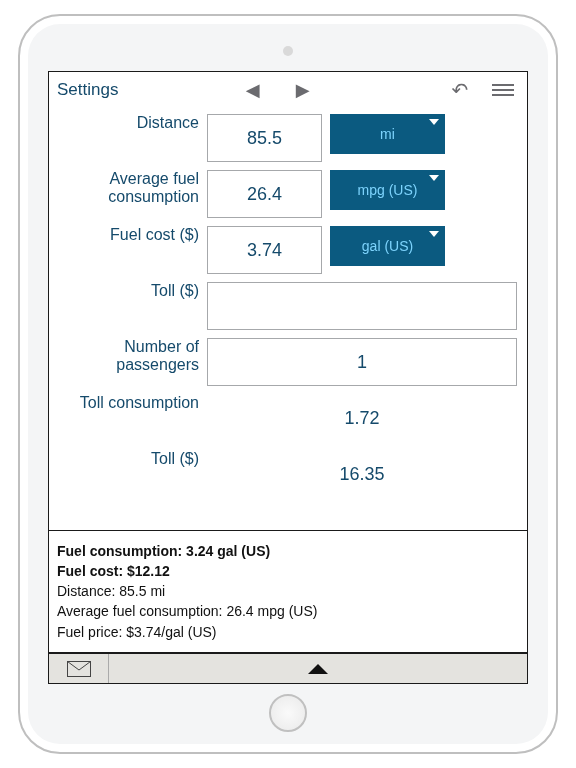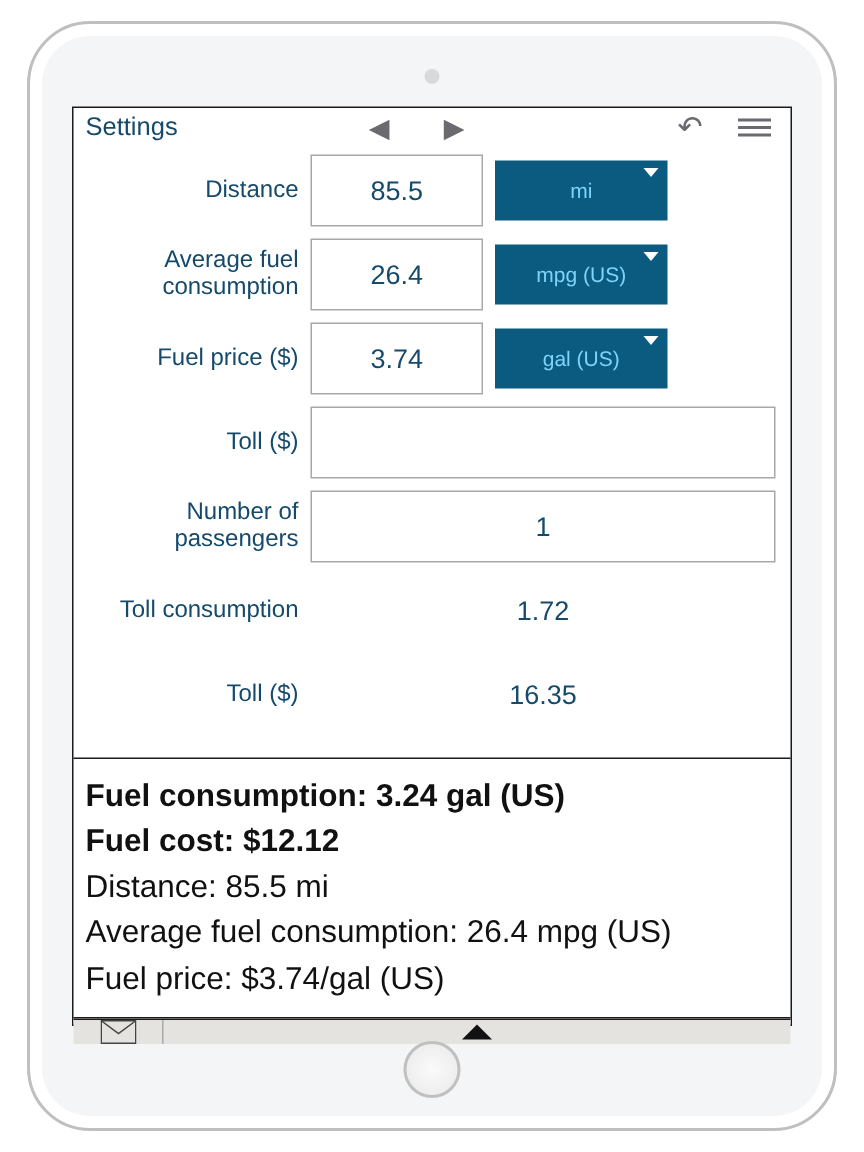--- a/index.html
+++ b/index.html
@@ -73,21 +73,20 @@
   align-items: center; justify-content: center;
 }
 .menu span { display:block; width:22px; height:2px; background:#6b6b6f; }
 
 
 .form {
   padding: 6px 10px 10px 10px;
 }
 .row {
   display: flex;
-  align-items: center;
   margin-bottom: 8px;
   gap: 8px;
 }
 .label {
   flex: 0 0 140px;
   text-align: right;
   color: #154a6b;
   font-size: 16px;
   line-height: 1.15;
 }
@@ -121,21 +120,21 @@
   border-right: 5px solid transparent;
   border-top: 6px solid #fff;
 }
 
 
 .summary {
   border-top: 1px solid #1a1a1a;
   border-bottom: 1px solid #1a1a1a;
   padding: 10px 8px;
   margin-top: auto;
-  font-size: 21px;
+  font-size: 14px;
   line-height: 1.45;
   color: #111;
 }
 .summary .bold { font-weight: 700; }
 
 
 .bottombar {
   height: 30px;
   background: #e4e3df;
   border-top: 1px solid #1a1a1a;
@@ -190,21 +189,21 @@
         <div class="unit">mi</div>
       </div>
 
       <div class="row">
         <div class="label">Average fuel consumption</div>
         <div class="input input-narrow">26.4</div>
         <div class="unit">mpg (US)</div>
       </div>
 
       <div class="row">
-        <div class="label">Fuel price ($)</div>
+        <div class="label">Fuel cost ($)</div>
         <div class="input input-narrow">3.74</div>
         <div class="unit">gal (US)</div>
       </div>
 
       <div class="row">
         <div class="label">Toll ($)</div>
         <div class="input input-wide"></div>
       </div>
 
       <div class="row">

